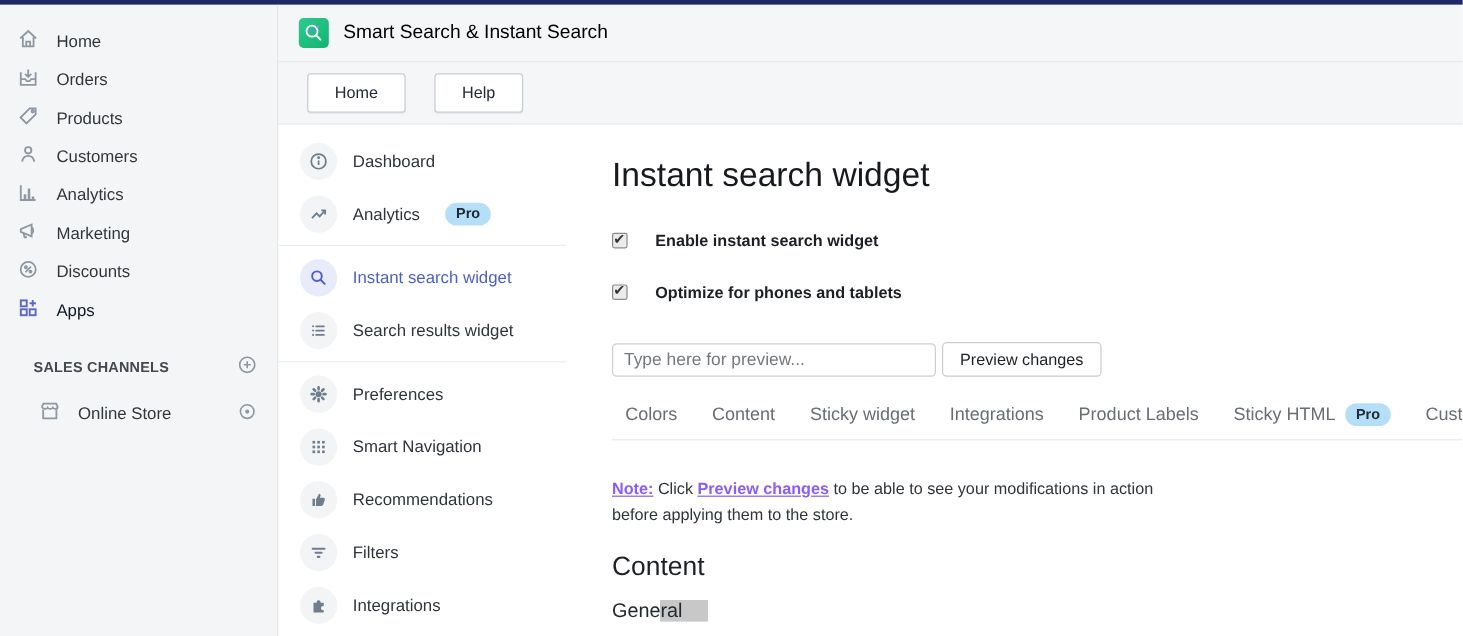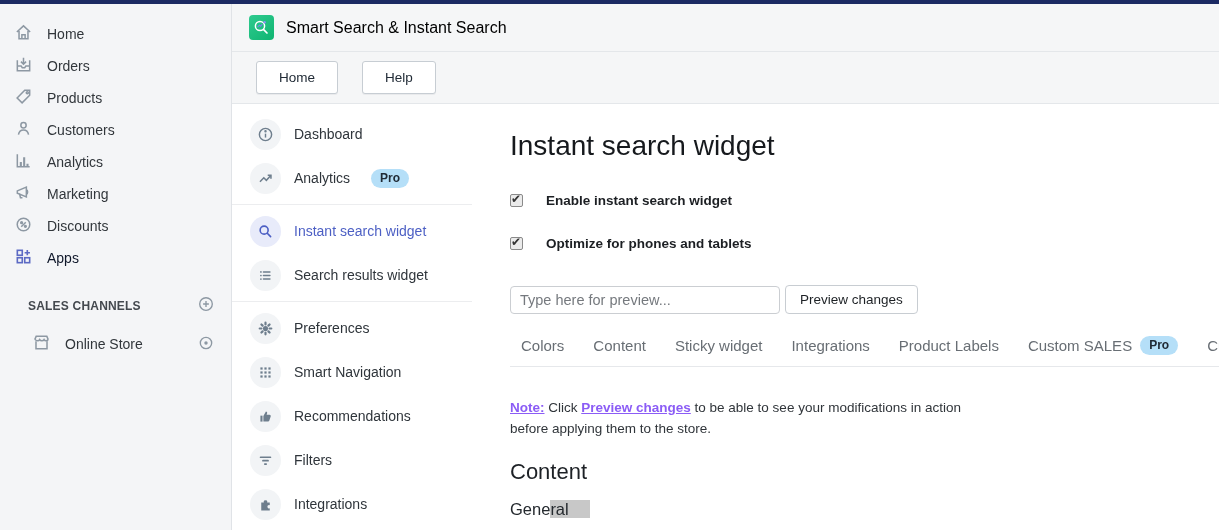--- a/index.html
+++ b/index.html
@@ -305,21 +305,21 @@
           <button class="preview-btn">Preview changes</button>
         </div>
 
         <div class="tabs">
           <span class="tab">Colors</span>
           <span class="tab">Content</span>
           <span class="tab">Sticky widget</span>
           <span class="tab">Integrations</span>
           <span class="tab">Product Labels</span>
           <span class="tab">
-            <span>Custom SALES</span>
+            <span>Sticky HTML</span>
             <span class="pro-badge">Pro</span>
           </span>
           <span class="tab">Custom</span>
         </div>
         <div class="tabs-div"></div>
 
         <div class="note">
           <b>Note:</b><span> Click </span><b>Preview changes</b><span> to be able to see your modifications in action before applying them to the store.</span>
         </div>
 

